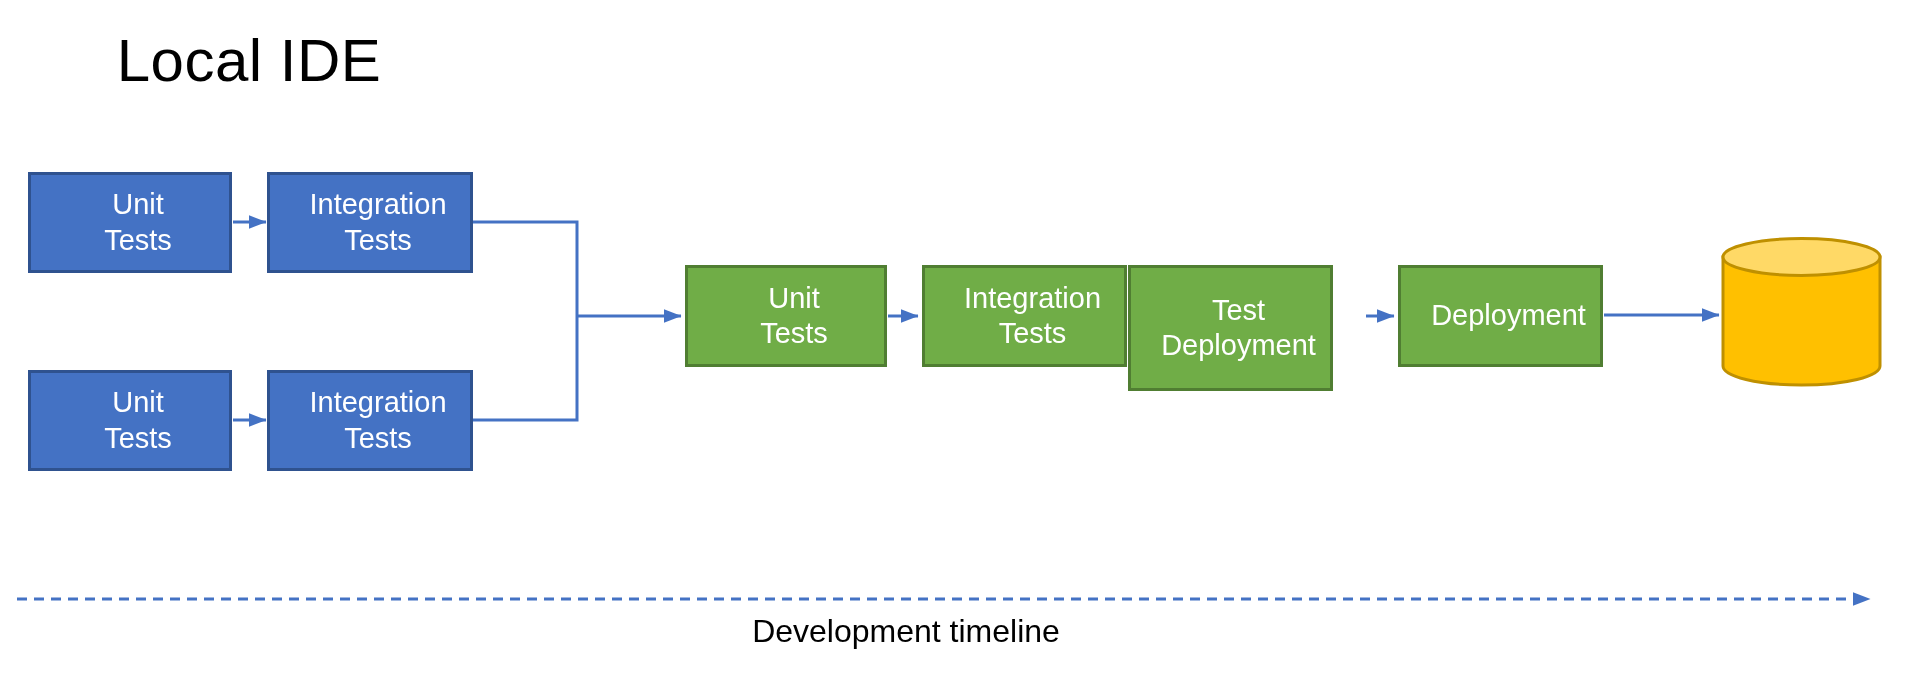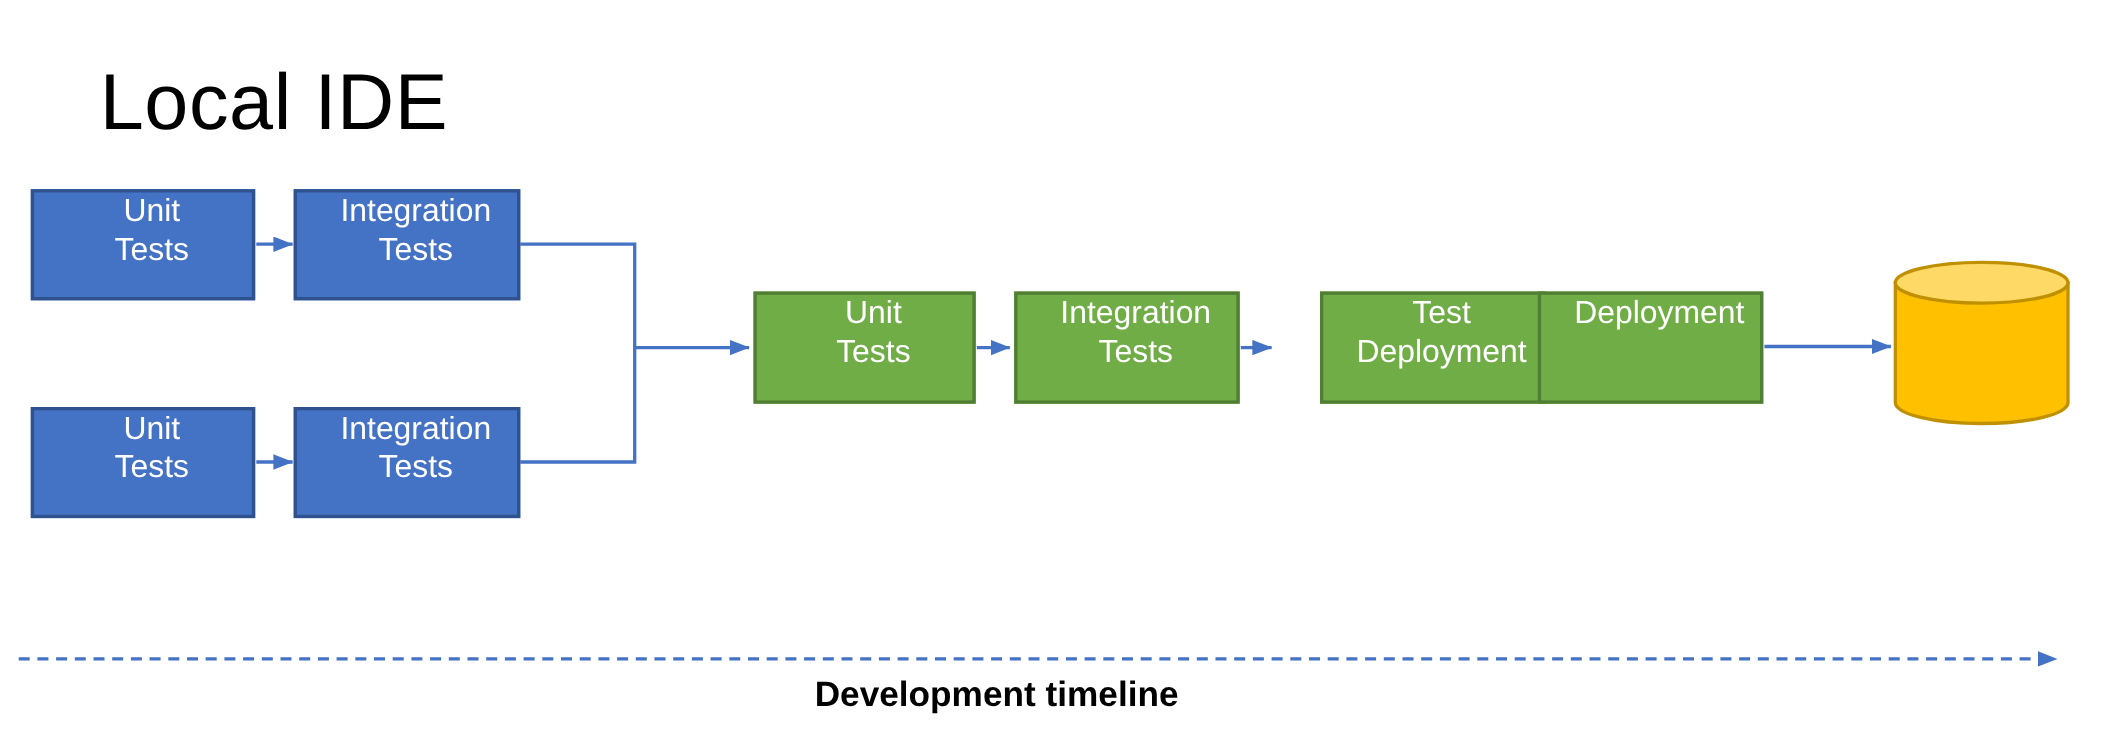--- a/index.html
+++ b/index.html
@@ -12,34 +12,33 @@
     position: relative;
     width: 1913px;
     height: 673px;
     background: #ffffff;
     overflow: hidden;
   }
   .section-title {
     position: absolute;
     width: 420px;
     text-align: center;
-    font-size: 72px;
+    font-size: 60px;
     font-weight: 400;
     color: var(--title-text, #000);
     letter-spacing: 0.5px;
-    margin-top: 26px;
   }
   #title-local { left: 39px;  top: 26px; }
   #title-cicd  { left: 932px; top: 26px; }
 
   .node {
     position: absolute;
     box-sizing: border-box;
     display: flex;
-    align-items: flex-start;
+    align-items: center;
     justify-content: center;
     padding-left: 16px;
   }
   .node.blue {
     background: var(--blue-fill, #4472C4);
     border: 3px solid var(--blue-border, #2F528F);
   }
   .node.green {
     background: var(--green-fill, #70AD47);
     border: 3px solid var(--green-border, #507E32);
@@ -53,21 +52,21 @@
   }
   
   #n-local-unit-1        { left: 28px;  top: 172px; width: 204px; height: 101px; }
   #n-local-integration-1 { left: 267px; top: 172px; width: 206px; height: 101px; }
   
   #n-local-unit-2        { left: 28px;  top: 370px; width: 204px; height: 101px; }
   #n-local-integration-2 { left: 267px; top: 370px; width: 206px; height: 101px; }
   
   #n-cicd-unit           { left: 685px;  top: 265px; width: 202px; height: 102px; }
   #n-cicd-integration    { left: 922px;  top: 265px; width: 205px; height: 102px; }
-  #n-cicd-testdeploy     { left: 1200px; top: 265px; width: 205px; height: 102px; }
+  #n-cicd-testdeploy     { left: 1128px; top: 265px; width: 205px; height: 126px; }
   #n-cicd-deploy         { left: 1398px; top: 265px; width: 205px; height: 102px; }
 
   .connectors {
     position: absolute;
     left: 0; top: 0;
     width: 1913px;
     height: 673px;
     pointer-events: none;
   }
   .connectors .stroke {
@@ -85,21 +84,20 @@
   .db-top  { fill: var(--db-top-fill, #FFD966); stroke: var(--db-border, #BF9000); stroke-width: 3; }
 
   .timeline-label {
     position: absolute;
     left: 706px;
     top: 613px;
     width: 400px;
     text-align: center;
     font-size: 32px;
     color: var(--title-text, #000);
-    font-weight: bold;
   }
 </style>
 </head>
 <body>
 
 <div class="canvas">
 
   <div class="section-title" id="title-local">Local IDE</div>
 
   <svg class="connectors" viewBox="0 0 1913 673">

